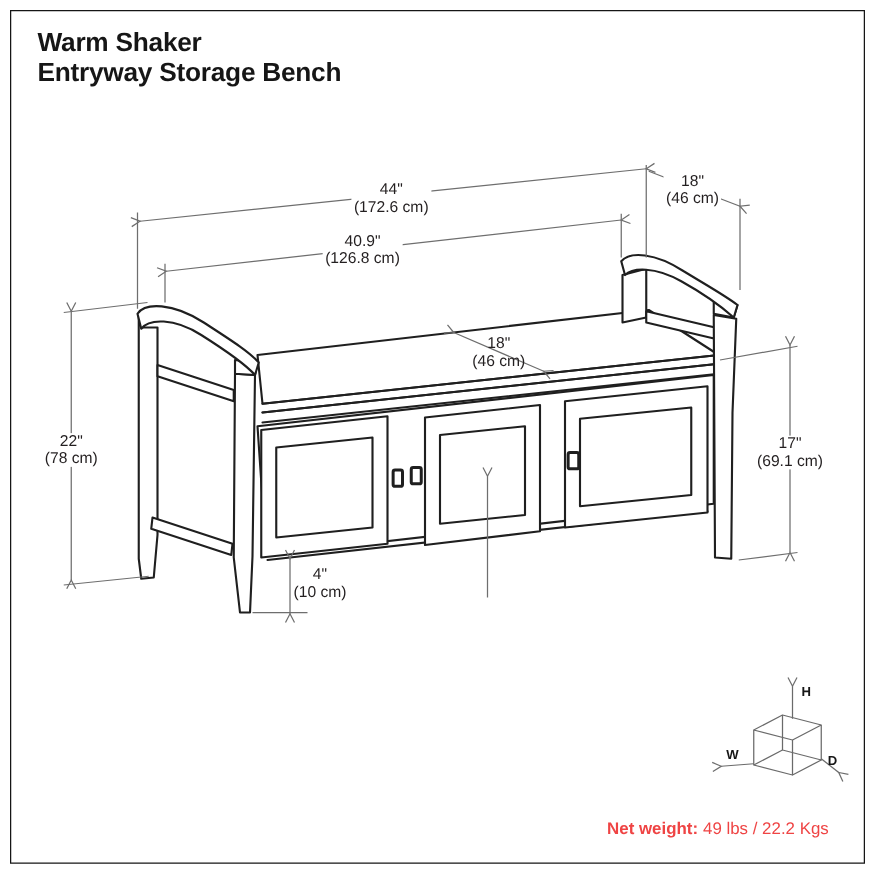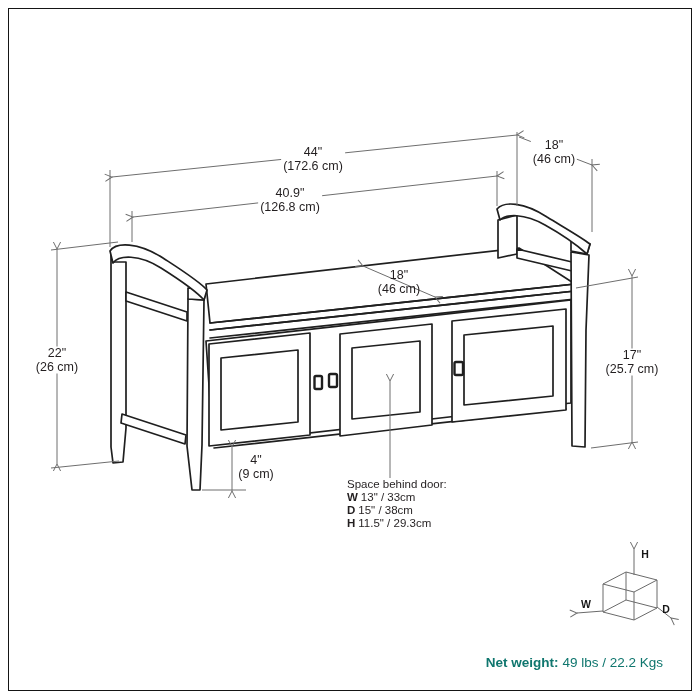--- a/index.html
+++ b/index.html
@@ -22,35 +22,39 @@
     background:#fff;padding:0 2px;white-space:nowrap;
   }
   .dim-label.no-bg{background:transparent;}
   .space-block{
     position:absolute;left:347px;top:478px;
     font-size:11.5px;line-height:13px;color:#231f20;white-space:nowrap;
   }
   .space-block b{margin-right:3px;}
   .net-weight{
     position:absolute;right:37px;top:655px;
-    font-size:13.5px;line-height:16px;color:#0f766e;white-space:nowrap;
+    font-size:13.5px;line-height:16px;color:#ef4444;white-space:nowrap;
   }
   .net-weight b{margin-right:4px;}
   .cube-label{
     position:absolute;transform:translate(-50%,-50%);
     font-size:10.5px;font-weight:bold;color:#161616;
   }
 </style>
 </head>
 <body>
 
 <div id="stage">
 
   <div id="frame"></div>
 
+  <div class="title">
+    <div>Warm Shaker</div>
+    <div>Entryway Storage Bench</div>
+  </div>
 
   <svg id="drawing" width="700" height="700" viewBox="0 0 700 700">
     <defs>
       <marker id="arr" viewBox="-2 -5 11 10" refX="0" refY="0" markerWidth="11" markerHeight="10" markerUnits="userSpaceOnUse" orient="auto-start-reverse">
         <path d="M7,-3.6 L0,0 L7,3.6" fill="none" stroke="#6e6e6e" stroke-width="1"></path>
       </marker>
     </defs>
 
     <g fill="#ffffff" stroke="#1f1f1f" stroke-width="1.7" stroke-linejoin="round" stroke-linecap="round">
 
@@ -161,39 +165,33 @@
     <div>(126.8 cm)</div>
   </div>
 
   <div class="dim-label no-bg" style="left:399px;top:282px;">
     <div>18"</div>
     <div>(46 cm)</div>
   </div>
 
   <div class="dim-label" style="left:57px;top:360px;">
     <div>22"</div>
-    <div>(26 cm)</div>
+    <div>(78 cm)</div>
   </div>
 
   <div class="dim-label" style="left:632px;top:362px;">
     <div>17"</div>
-    <div>(25.7 cm)</div>
+    <div>(69.1 cm)</div>
   </div>
 
   <div class="dim-label no-bg" style="left:256px;top:467px;">
     <div>4"</div>
-    <div>(9 cm)</div>
+    <div>(10 cm)</div>
   </div>
 
-  <div class="space-block">
-    <div>Space behind door:</div>
-    <div><b>W</b><span>13" / 33cm</span></div>
-    <div><b>D</b><span>15" / 38cm</span></div>
-    <div><b>H</b><span>11.5" / 29.3cm</span></div>
-  </div>
 
   <div class="cube-label" style="left:645px;top:554px;">H</div>
   <div class="cube-label" style="left:586px;top:604px;">W</div>
   <div class="cube-label" style="left:666px;top:609px;">D</div>
 
   <div class="net-weight">
     <b>Net weight:</b><span>49 lbs / 22.2 Kgs</span>
   </div>
 
 </div>

